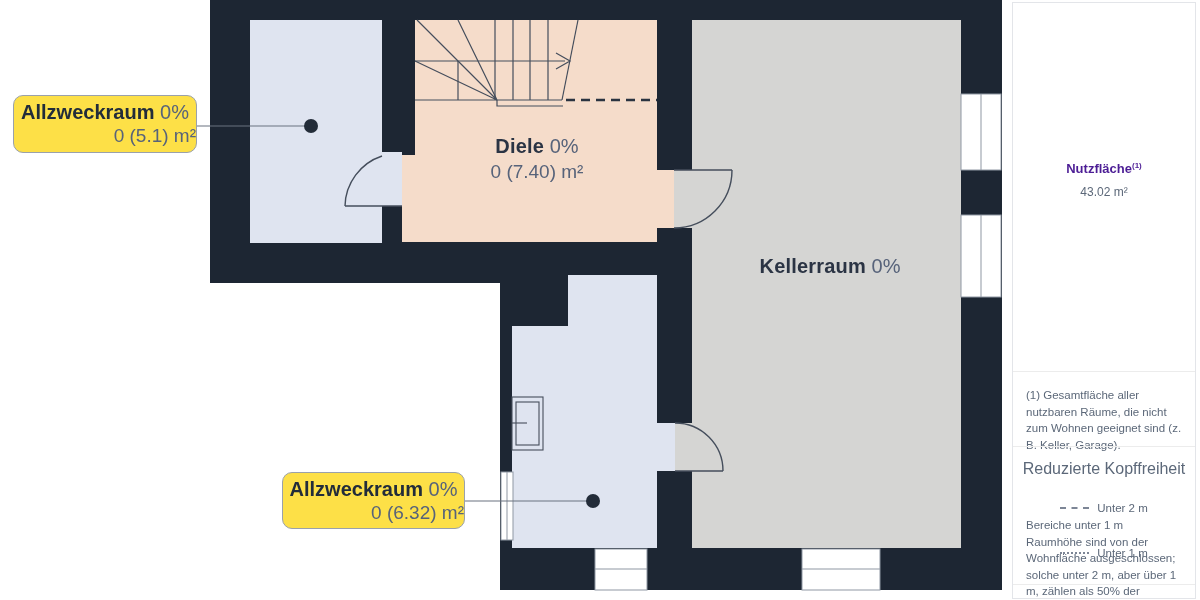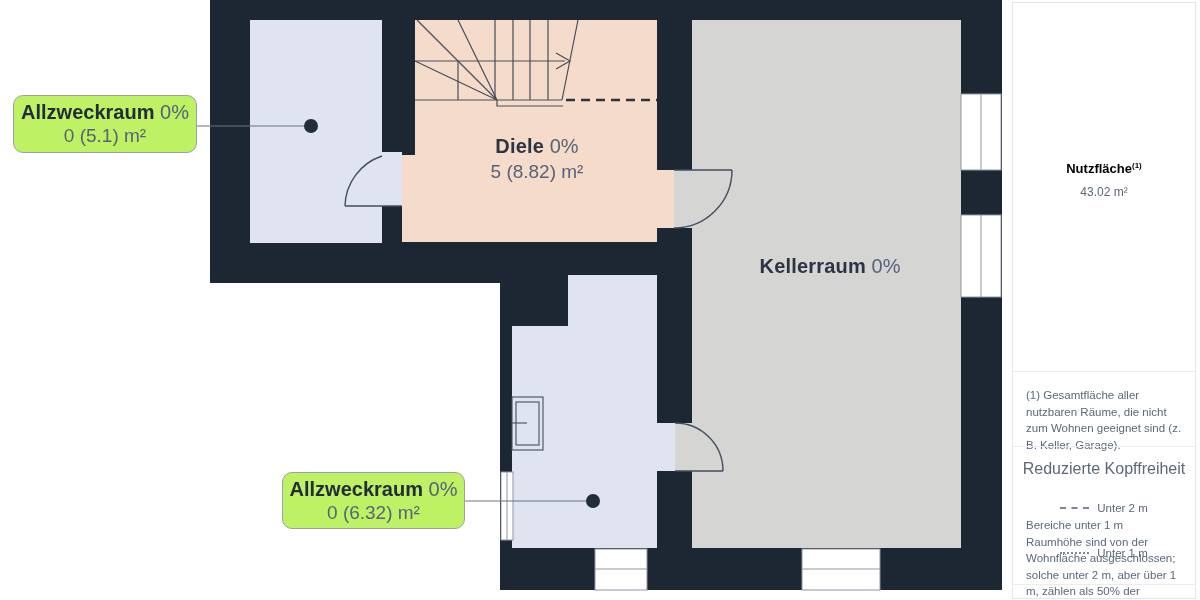--- a/index.html
+++ b/index.html
@@ -7,32 +7,32 @@
          font-family:"Liberation Sans",sans-serif;}
   #plan-svg{position:absolute;left:0;top:0;}
 
   
   .room-label{position:absolute;transform:translateX(-50%);text-align:center;white-space:nowrap;}
   .room-label .l1{font-size:20px;color:#57637a;}
   .room-label .l1 b{color:#2b3444;font-weight:bold;letter-spacing:.2px;}
   .room-label .l2{font-size:19px;color:#57637a;margin-top:3px;}
 
   
-  .callout{position:absolute;background:#bef264;border:1.5px solid #9aa1ab;border-radius:10px;
+  .callout{position:absolute;background:#fde047;border:1.5px solid #9aa1ab;border-radius:10px;
            text-align:center;white-space:nowrap;box-sizing:border-box;padding-top:5px;}
   .callout .l1{font-size:20px;color:#57637a;}
   .callout .l1 b{color:#222c3a;font-weight:bold;}
-  .callout .l2{font-size:19px;color:#57637a;margin-top:1px;}
+  .callout .l2{font-size:19px;color:#57637a;margin-top:1px;text-align:right;}
 
   
   .sidebar{position:absolute;left:1012px;top:2px;width:184px;height:597px;background:#ffffff;
            border:1px solid #e3e5e9;box-sizing:border-box;}
   .sidebar .divider{position:absolute;left:0;width:100%;height:1px;background:#ececec;}
   .nutz-title{position:absolute;top:158px;left:0;width:100%;text-align:center;
-              font-size:13px;font-weight:bold;color:#000000;}
+              font-size:13px;font-weight:bold;color:#4c1d95;}
   .nutz-title sup{font-size:8px;}
   .nutz-value{position:absolute;top:182px;left:0;width:100%;text-align:center;
               font-size:12px;color:#5c6879;}
   .side-par{position:absolute;left:0;width:100%;box-sizing:border-box;padding:0 13px;
             text-align:left;font-size:11.5px;line-height:16.5px;color:#5c6879;}
   .legend-title{position:absolute;top:457px;left:0;width:100%;text-align:center;
                 font-size:16px;color:#5c6879;}
   .legend-item{position:absolute;left:0;width:100%;display:flex;align-items:center;
                justify-content:center;gap:8px;font-size:11.5px;color:#5c6879;}
   .sym{width:29px;height:0;}
@@ -111,21 +111,21 @@
       <path d="M197,126 H311" stroke-width="1.2" fill="none" stroke="#6b7380"></path>
       <circle cx="311" cy="126" r="7" fill="#232c39"></circle>
       <path d="M465,501 H593" stroke-width="1.2" fill="none" stroke="#6b7380"></path>
       <circle cx="593" cy="501" r="7" fill="#232c39"></circle>
     </g>
   </svg>
 
   <div class="room-label" style="left:537px;top:135px;">
     <div class="l1"><b>Diele</b>
       <span>0%</span></div>
-    <div class="l2">5 (8.82) m²</div>
+    <div class="l2">0 (7.40) m²</div>
   </div>
   <div class="room-label" style="left:830px;top:255px;">
     <div class="l1"><b>Kellerraum</b>
       <span>0%</span></div>
   </div>
 
   <div class="callout" style="left:13px;top:95px;width:184px;height:58px;">
     <div class="l1"><b>Allzweckraum</b>
       <span>0%</span></div>
     <div class="l2">0 (5.1) m²</div>

